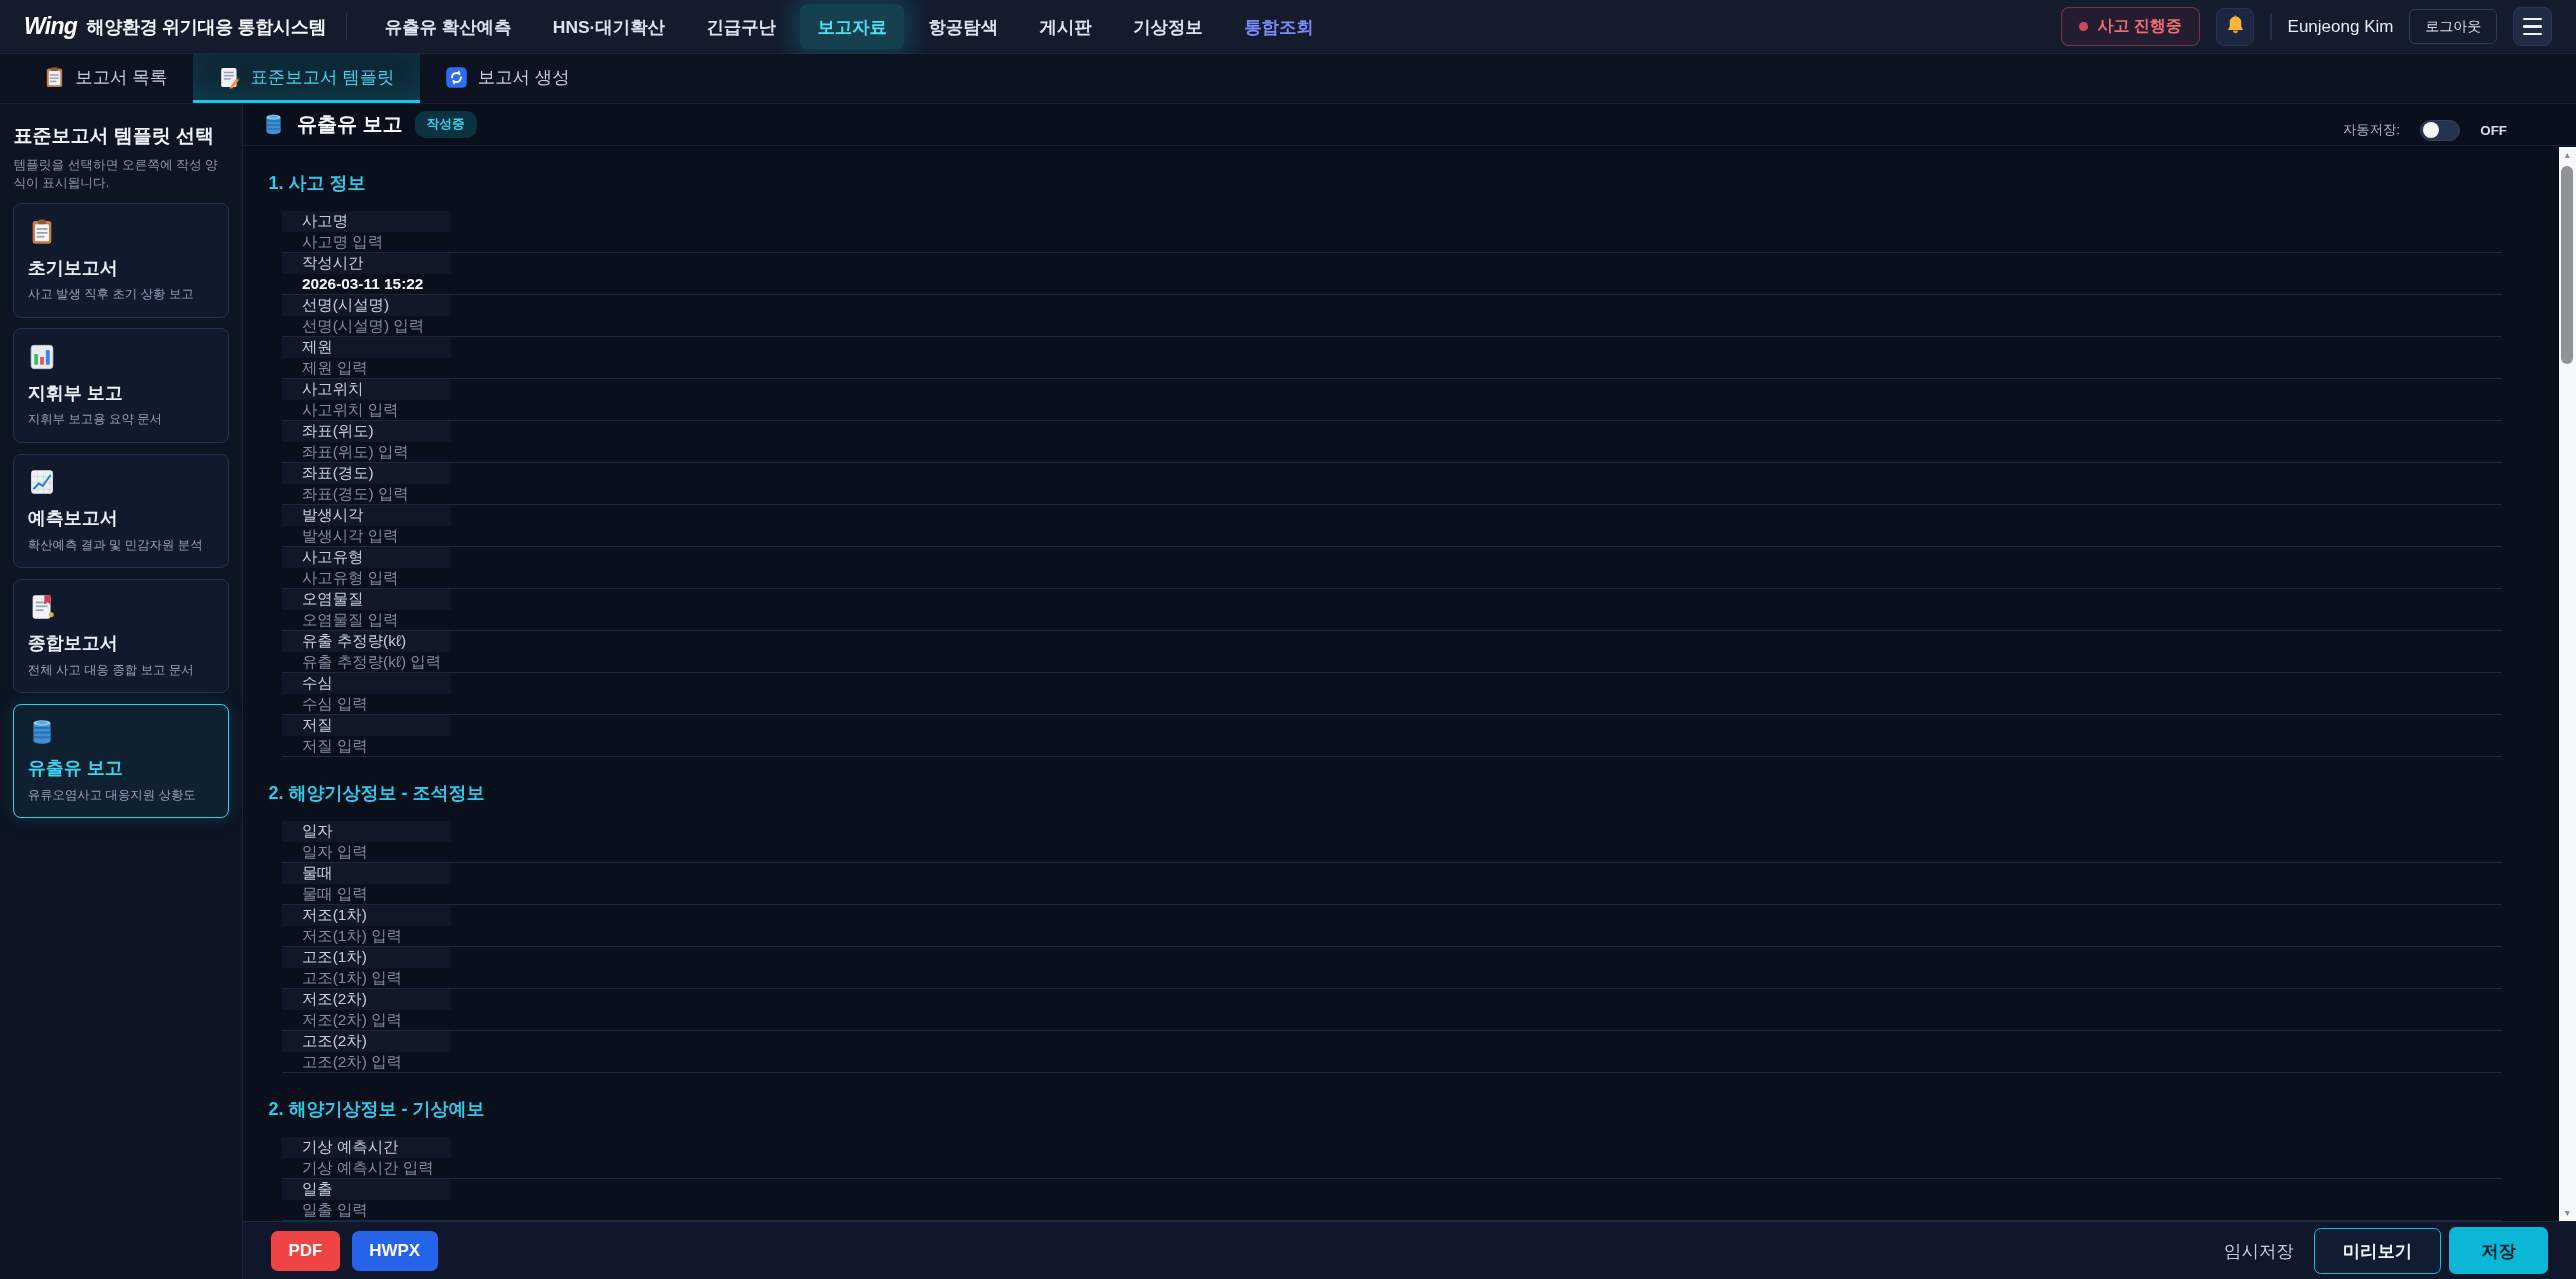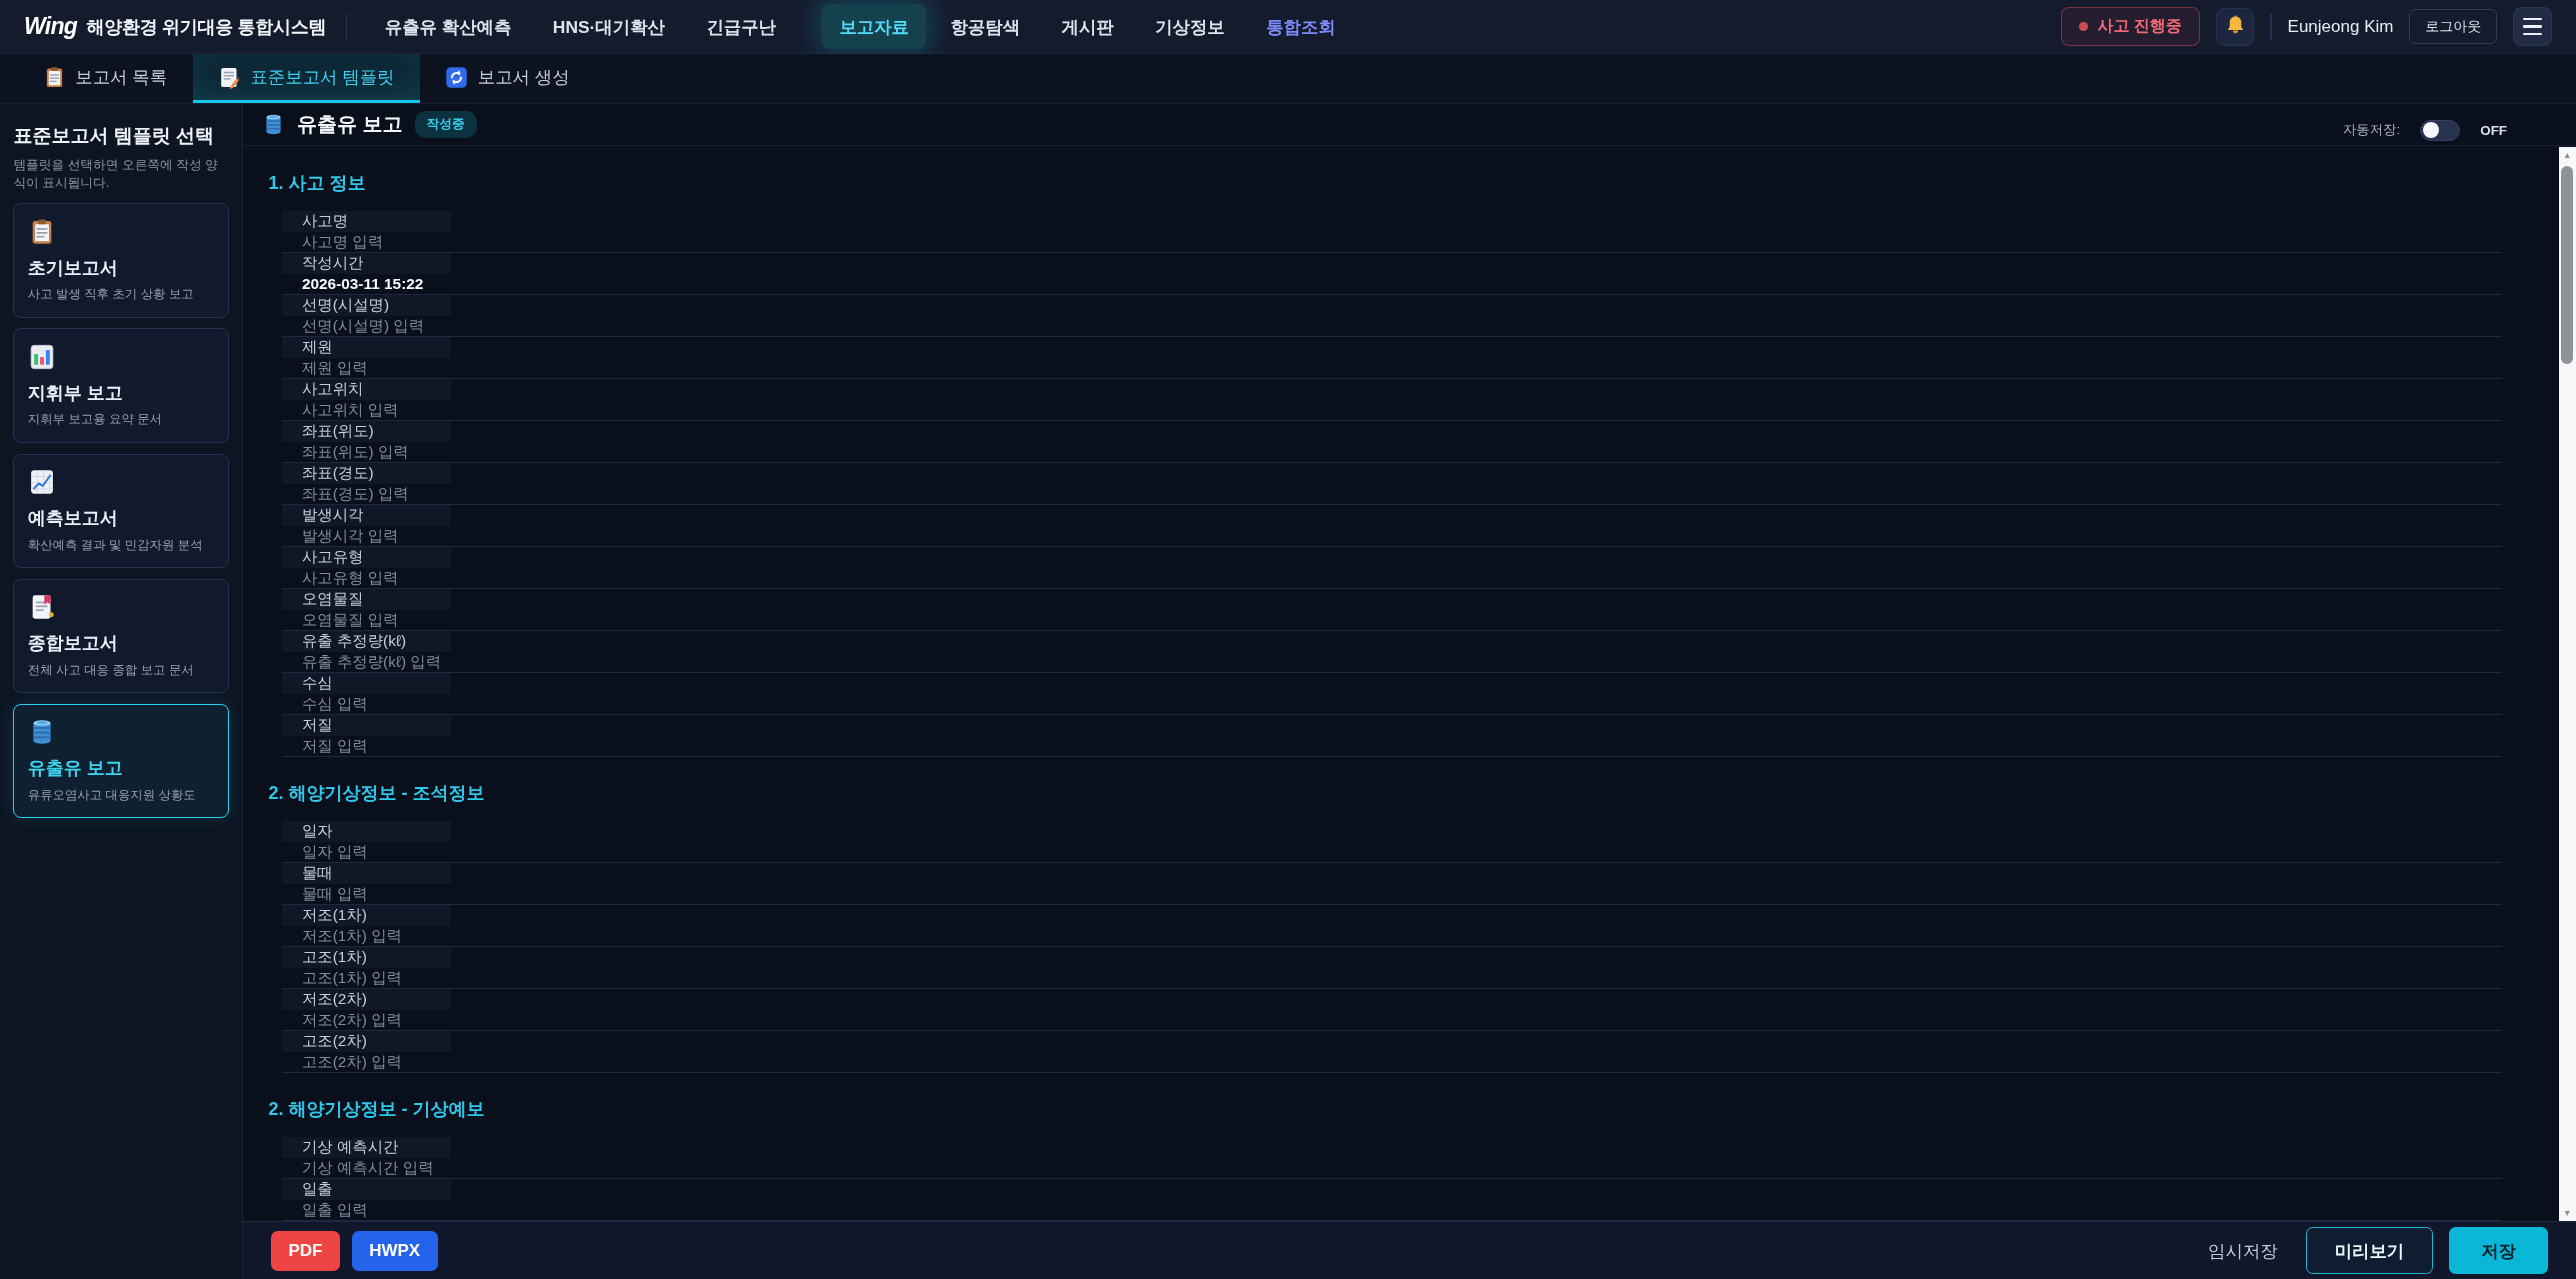--- a/index.html
+++ b/index.html
@@ -20,21 +20,20 @@
   .brand-title { font-size:18px; font-weight:700; color:#f2f5fa; letter-spacing:-0.3px; }
   .topnav-sep { width:1.3px; height:27px; background:#26324c; margin:0 20px; }
   .topnav { display:flex; align-items:center; gap:6.7px; }
   .nav-item {
     font-size:17.4px; font-weight:600; color:#dde3ee; padding:10.7px 17.4px;
     border-radius:8px; cursor:pointer; white-space:nowrap;
   }
   .nav-item.active {
     color:#53dcf5; background:#15414f;
     box-shadow:0 0 24px 6.7px rgba(34,211,238,.20);
-    margin-left:22px;
   }
   .nav-item.highlight { color:#7c8bf7; }
   .topbar-right { margin-left:auto; display:flex; align-items:center; gap:16px; }
   .incident-badge {
     display:flex; align-items:center; gap:9.4px; padding:8px 17.4px;
     border:1.3px solid rgba(224,82,94,.45); border-radius:8px;
     background:rgba(190,50,65,.10); color:#ef6a74; font-size:16px; font-weight:600;
     white-space:nowrap;
   }
   .incident-dot { width:8.7px; height:8.7px; border-radius:50%; background:#cf4a57; }
@@ -147,21 +146,21 @@
   
   .footer {
     height:58px; flex:none; background:#10172a; border-top:0.7px solid #1e2940;
     display:flex; align-items:center; padding:0 28px; gap:12px;
   }
   .export-group { display:flex; align-items:center; gap:12px; }
   .export-btn {
     font-size:17px; font-weight:700; color:#ffffff; border:none; border-radius:6.7px;
     padding:10px 17.4px; cursor:pointer; font-family:inherit;
   }
-  .footer-right { margin-left:auto; display:flex; gap:16px; }
+  .footer-right { margin-left:auto; display:flex; align-items:center; gap:8px; }
   .ghost-btn { font-size:17.4px; color:#c4cddb; background:none; border:none; padding:8px 12px; cursor:pointer; font-family:inherit; }
   .outline-btn {
     font-size:17.4px; font-weight:700; color:#e8f8fc; background:rgba(25,185,216,.04);
     border:1.3px solid #19b9d8; border-radius:6.7px; padding:10px 28px; cursor:pointer; font-family:inherit;
   }
   .primary-btn {
     font-size:17.4px; font-weight:700; color:#07222d; background:#0ab7d6;
     border:none; border-radius:6.7px; padding:11.4px 32px; cursor:pointer; font-family:inherit;
   }
 </style>

